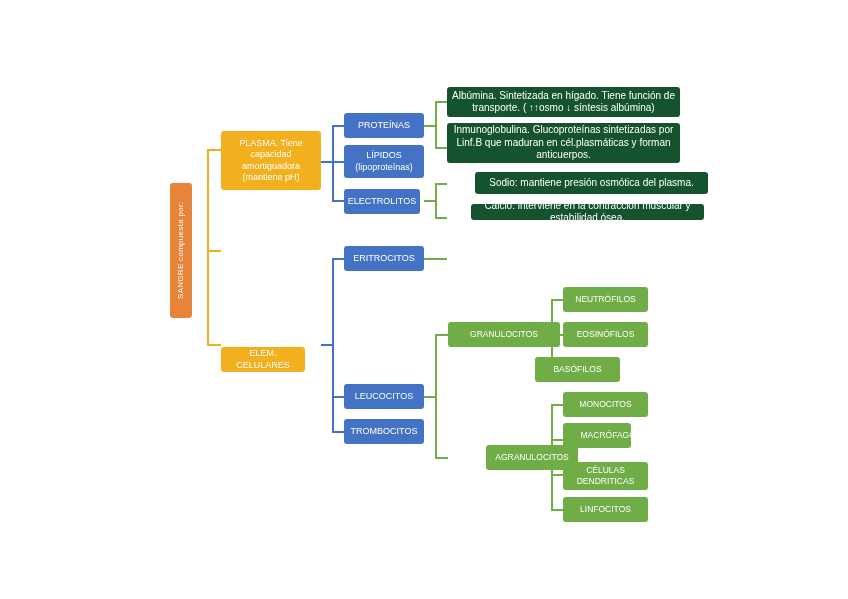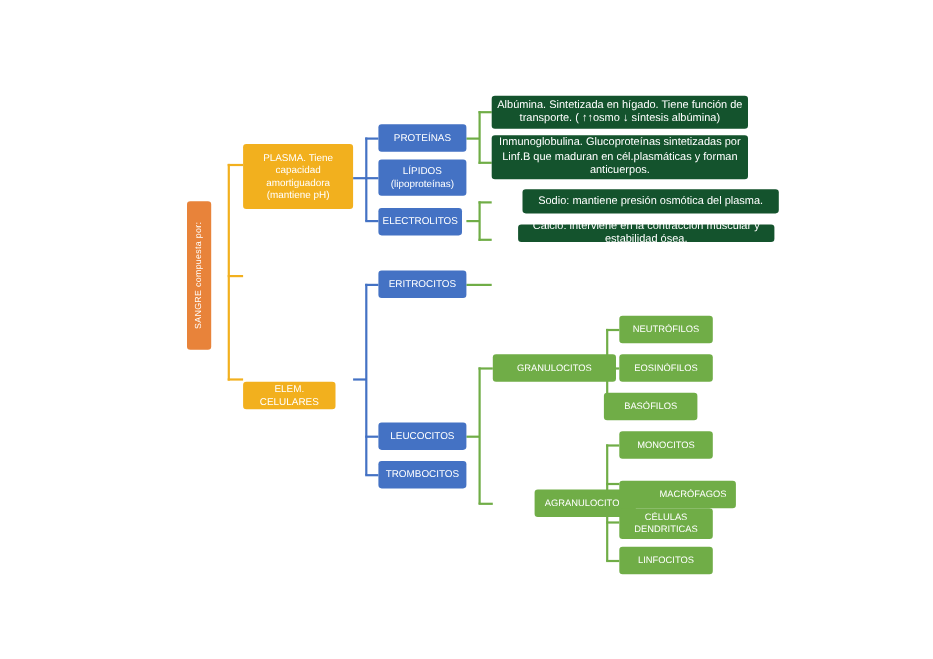--- a/index.html
+++ b/index.html
@@ -119,23 +119,23 @@
   <div class="node blue" style="left:344px;top:419px;width:80px;height:25px;">TROMBOCITOS</div>
 
   <div class="node green" style="left:448px;top:322px;width:112px;height:25px;">GRANULOCITOS</div>
 
   <div class="node green" style="left:448px;top:445px;width:92px;height:25px;margin-left:38px;">AGRANULOCITOS</div>
 
   <div class="node green" style="left:563px;top:287px;width:85px;height:25px;">NEUTRÓFILOS</div>
 
   <div class="node green" style="left:563px;top:322px;width:85px;height:25px;">EOSINÓFILOS</div>
 
-  <div class="node green" style="left:549px;top:357px;width:85px;height:25px;">BASÓFILOS</div>
+  <div class="node green" style="left:535px;top:357px;width:85px;height:25px;">BASÓFILOS</div>
 
   <div class="node green" style="left:563px;top:392px;width:85px;height:25px;">MONOCITOS</div>
 
-  <div class="node green" style="left:563px;top:437px;width:106px;height:25px;padding-left:33px;">MACRÓFAGOS</div>
+  <div class="node green" style="left:563px;top:423px;width:68px;height:25px;padding-left:33px;">MACRÓFAGOS</div>
 
   <div class="node green" style="left:563px;top:462px;width:85px;height:28px;">CÉLULAS DENDRITICAS</div>
 
   <div class="node green" style="left:563px;top:497px;width:85px;height:25px;">LINFOCITOS</div>
 
 </div>
 
 </body></html>

